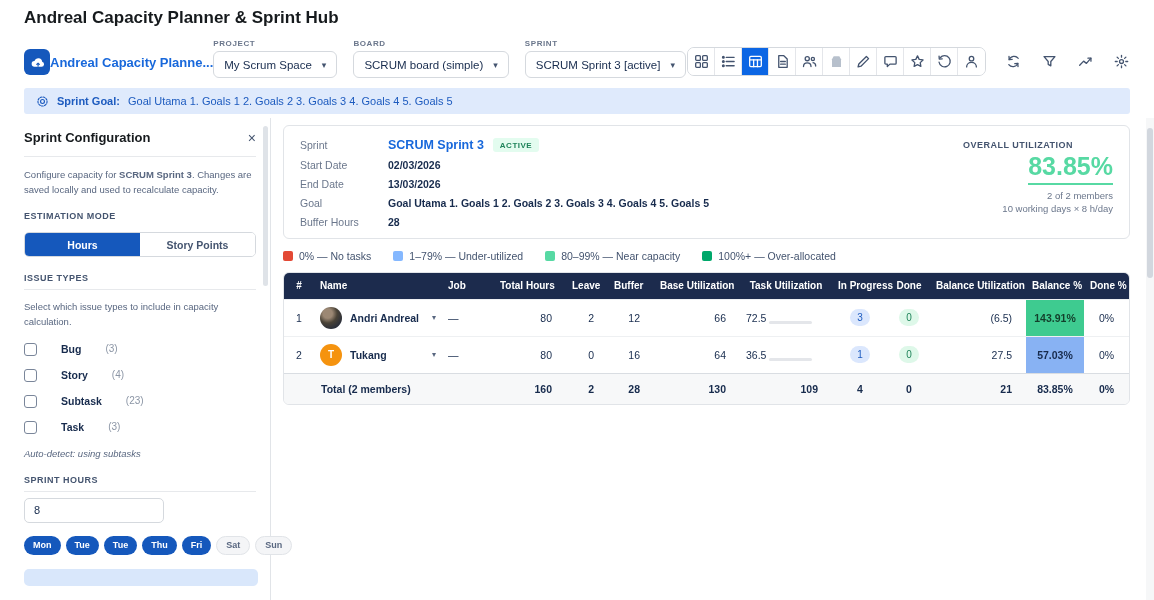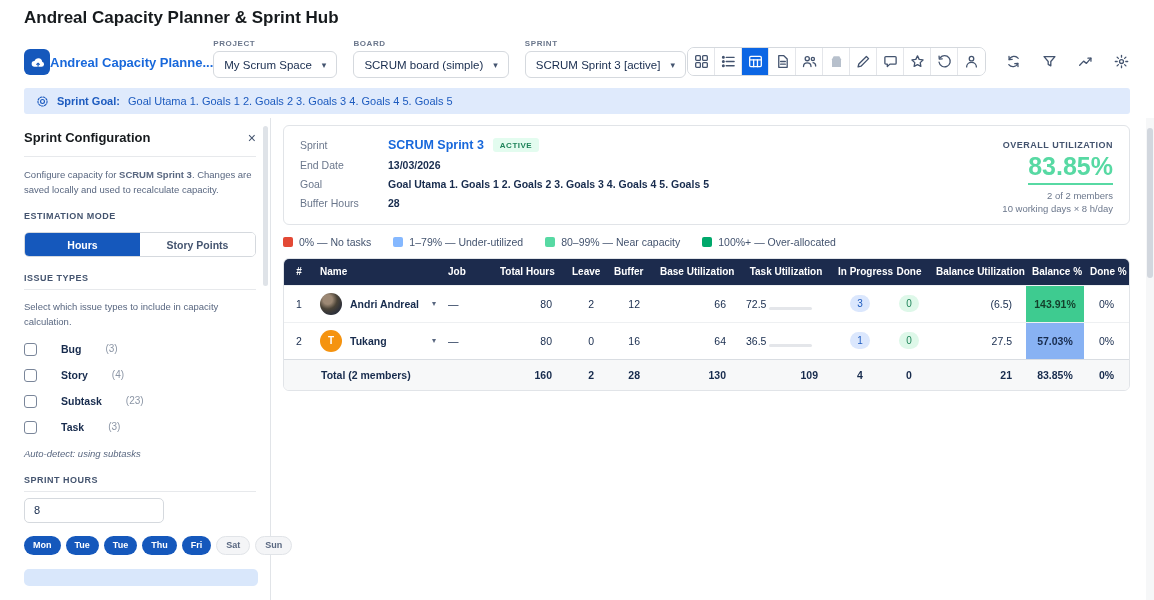--- a/index.html
+++ b/index.html
@@ -72,21 +72,21 @@
   .main { position:absolute; left:283px; top:118px; width:847px; height:482px; }
   .sum-card { margin-top:7px; border:1px solid #e1e4e8; border-radius:6px; padding:12px 16px 10px; display:flex; }
   .sum-fields { flex:1; }
   .sum-row { display:flex; margin-bottom:7px; align-items:center; }
   .sum-label { width:88px; font-size:10.5px; color:#6b778c; }
   .sum-value { font-size:10.5px; font-weight:700; color:#172b4d; }
   .sprint-link { font-size:12.5px; font-weight:700; color:#1868db; cursor:pointer; }
   .active-badge { margin-left:9px; background:#e3fcef; color:#1f845a; font-size:8px; font-weight:700; letter-spacing:.5px;
     padding:2.5px 7px; border-radius:3px; }
   .overall { width:190px; text-align:right; }
-  .overall-h { font-size:9px; font-weight:700; letter-spacing:.5px; color:#44546f; margin-top:2px; }
+  .overall-h { font-size:9px; font-weight:700; letter-spacing:.5px; color:#44546f; margin-top:2px;text-align:center; }
   .overall-v { font-size:25px; font-weight:700; color:#57d9a3; display:inline-block; border-bottom:2px solid #57d9a3; padding-bottom:2px; margin-top:2px; }
   .overall-s { font-size:9.5px; color:#6b778c; margin-top:5px; }
 
   .legend { display:flex; gap:22px; margin-top:11px; align-items:center; }
   .lg-item { display:flex; align-items:center; gap:6px; font-size:10.5px; color:#44546f; }
   .lg-sq { width:10px; height:10px; border-radius:2px; }
 
   .tbl-wrap { margin-top:10px; border:1px solid #e1e4e8; border-radius:6px; overflow:hidden; }
   table { width:100%; border-collapse:collapse; table-layout:fixed; }
   thead th { background:#1c2b4d; color:#fff; font-size:10px; font-weight:700; height:26px; padding:0 6px; white-space:nowrap; }
@@ -347,20 +347,24 @@
 </div>
 
 <div class="main">
 
   <div class="sum-card">
     <div class="sum-fields">
       <div class="sum-row">
         <div class="sum-label">Sprint</div>
         <span class="sprint-link">SCRUM Sprint 3</span>
         <span class="active-badge">ACTIVE</span>
+      </div>
+      <div class="sum-row">
+        <div class="sum-label">Start Date</div>
+        <div class="sum-value">02/03/2026</div>
       </div>
       <div class="sum-row">
         <div class="sum-label">End Date</div>
         <div class="sum-value">13/03/2026</div>
       </div>
       <div class="sum-row">
         <div class="sum-label">Goal</div>
         <div class="sum-value">Goal Utama 1. Goals 1 2. Goals 2 3. Goals 3 4. Goals 4 5. Goals 5</div>
       </div>
       <div class="sum-row" style="margin-bottom:0">

